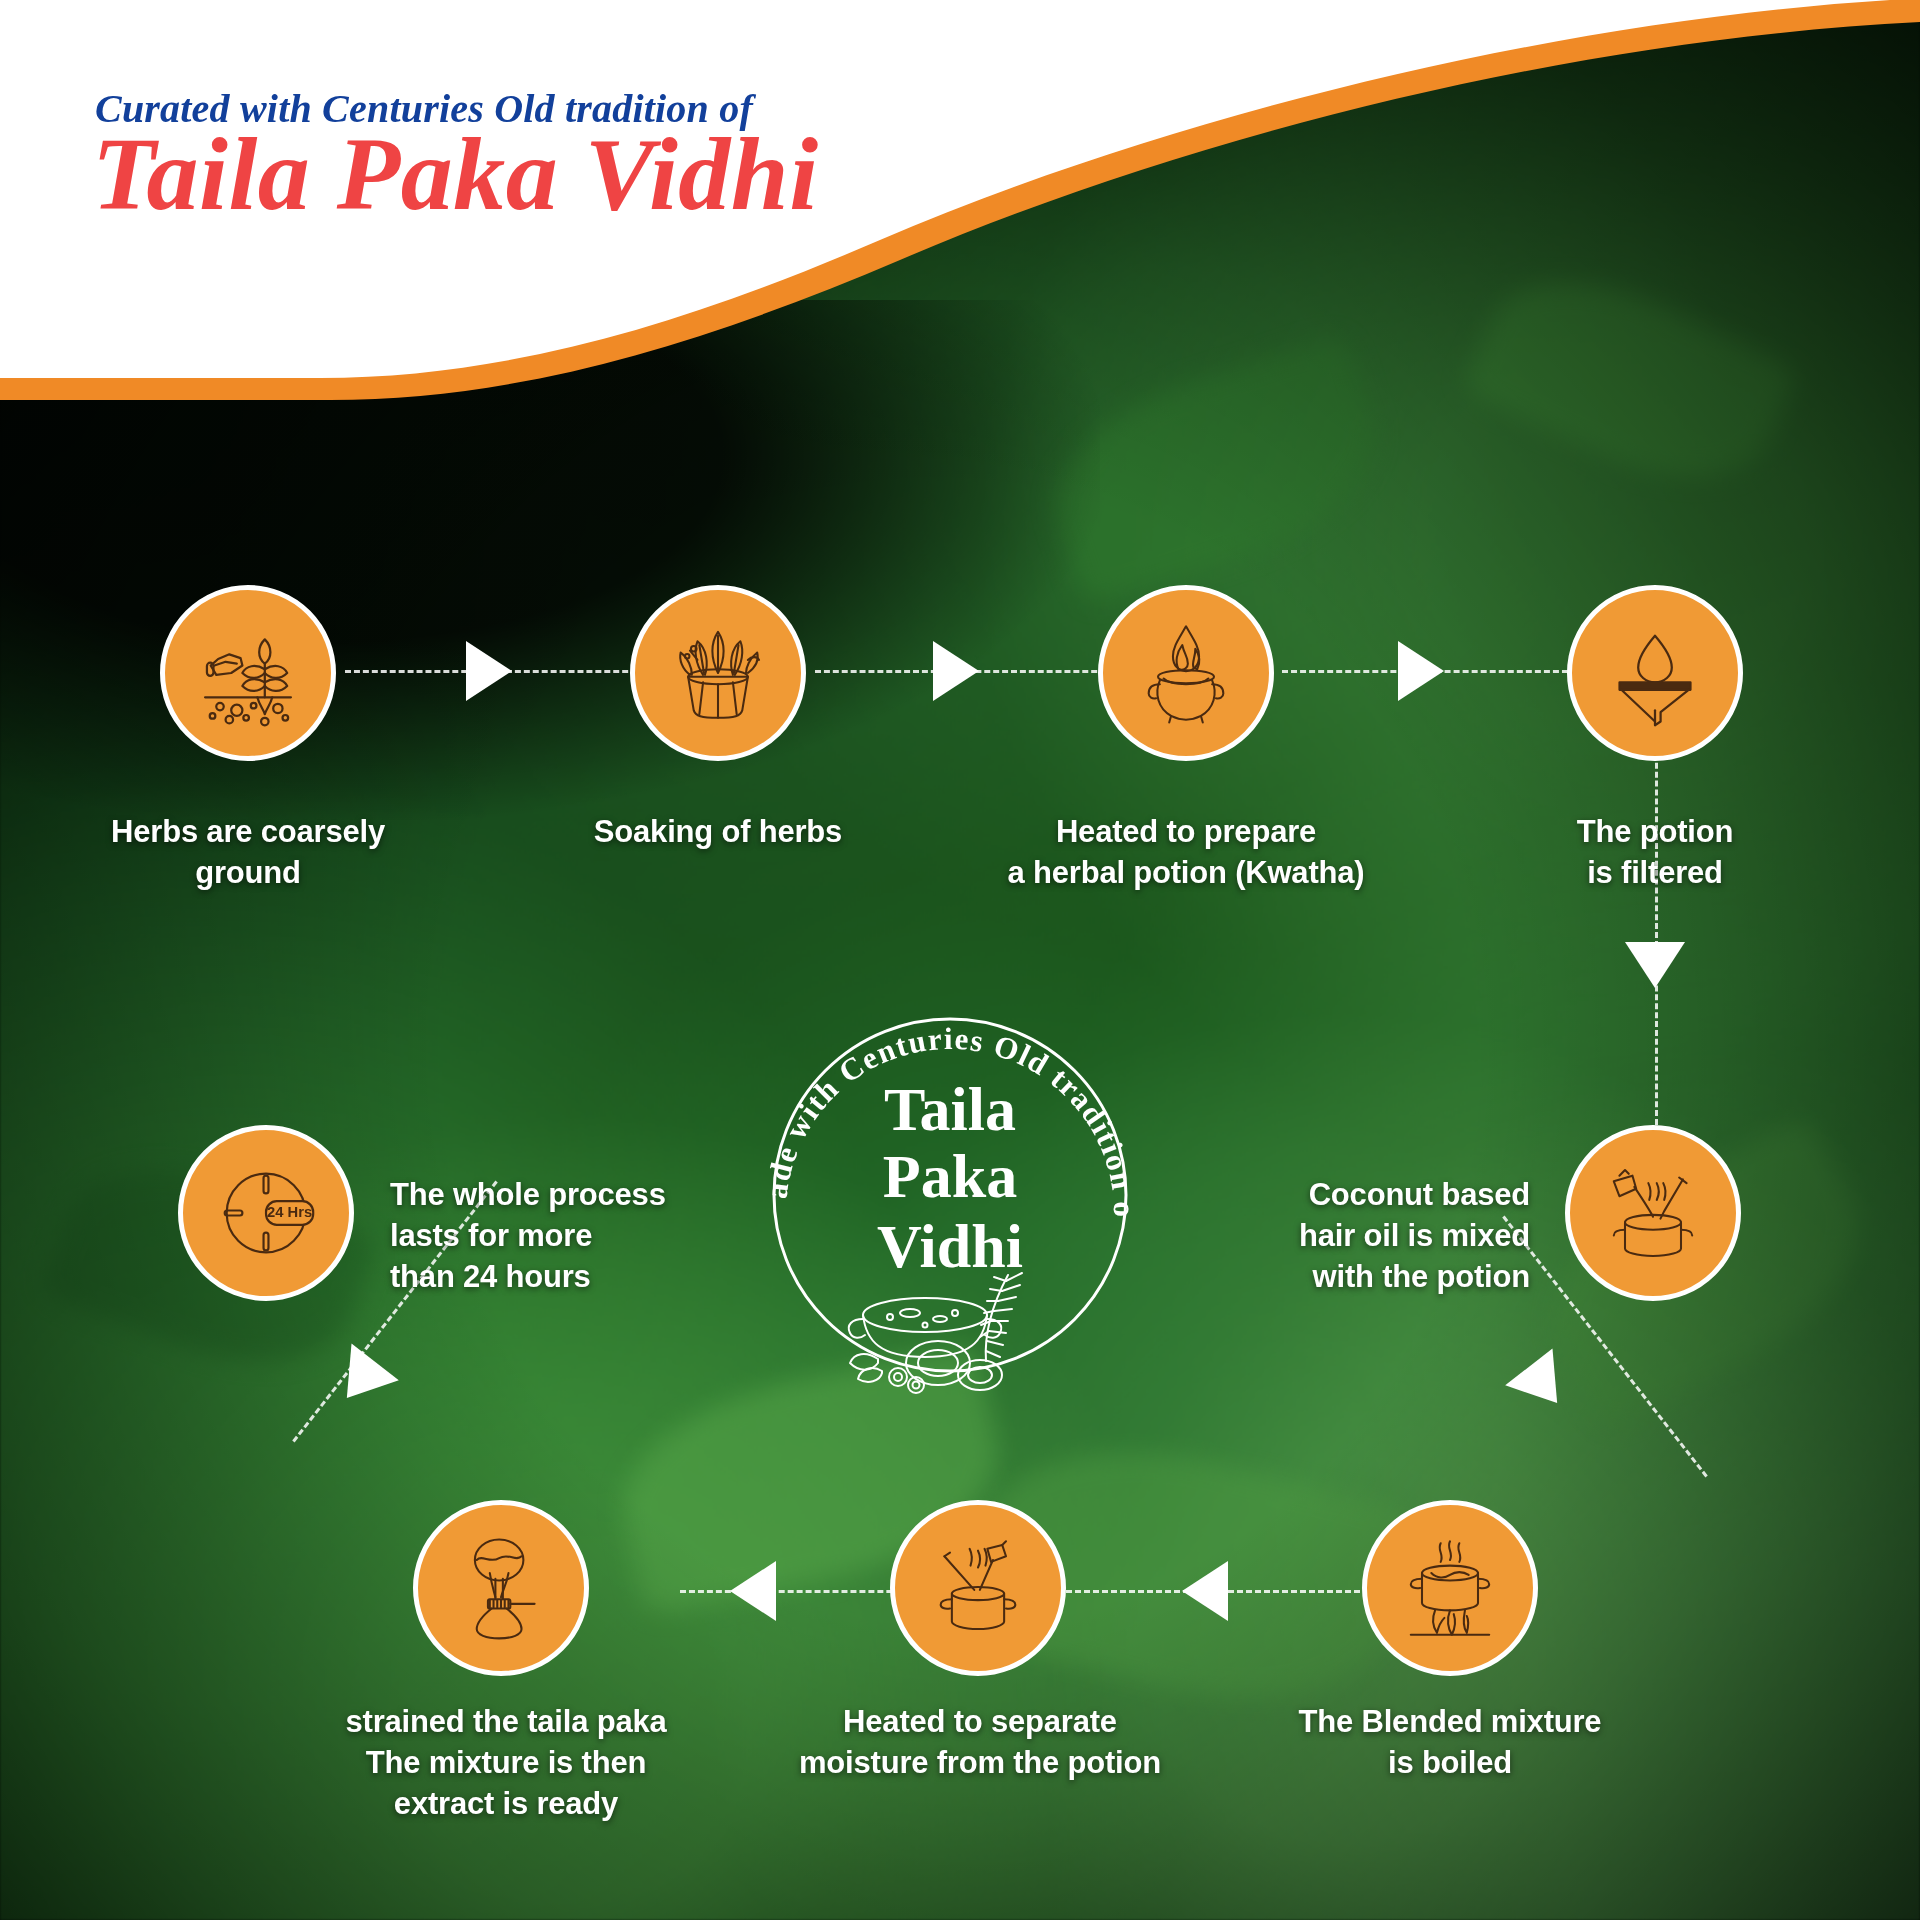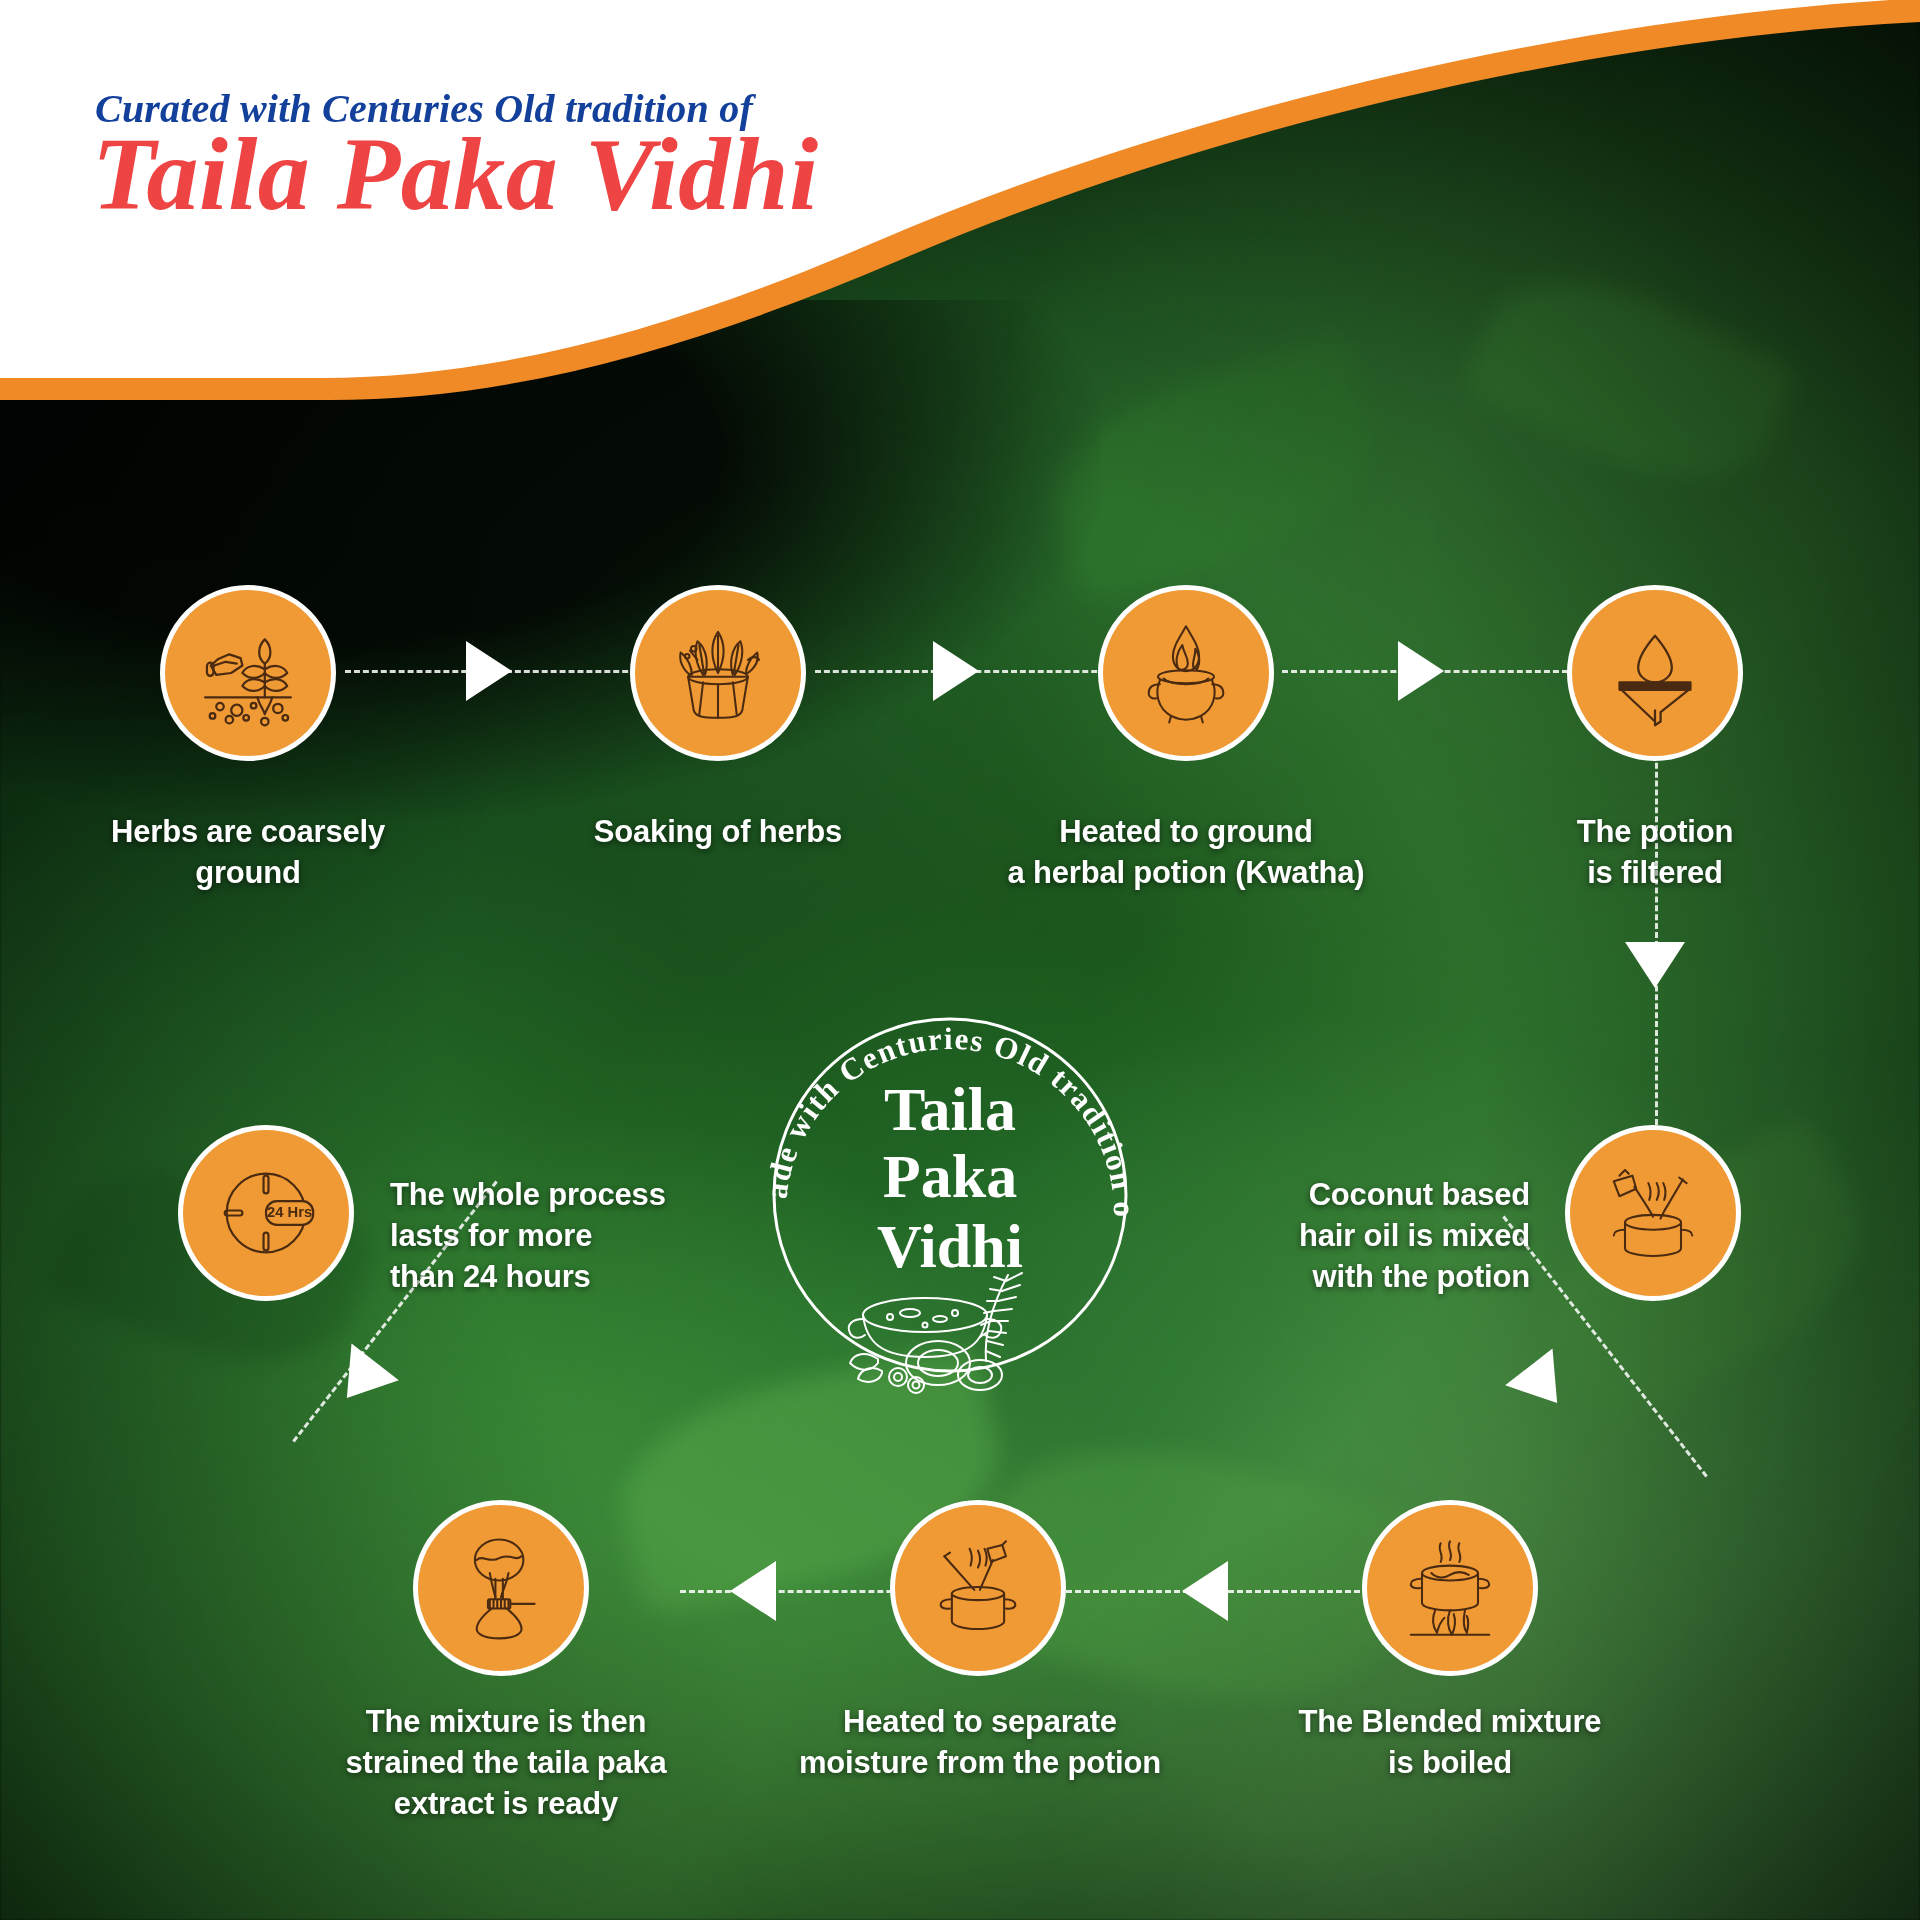--- a/index.html
+++ b/index.html
@@ -202,21 +202,21 @@
           <ellipse cx="60" cy="64" rx="30" ry="7"></ellipse>
           <path d="M36 66 C40 70 48 72 60 72 C72 72 80 70 84 66"></path>
           <path d="M32 68 C26 82 30 98 44 106 C54 111 66 111 76 106 C90 98 94 82 88 68"></path>
           <path d="M32 72 C24 72 20 76 20 82 C20 86 24 88 28 87"></path>
           <path d="M88 72 C96 72 100 76 100 82 C100 86 96 88 92 87"></path>
           <path d="M44 106 L42 113 M76 106 L78 113"></path>
         </g>
       </svg>
     </div>
     <div class="caption" style="left:946px;top:812px;width:480px;">
-      <div>Heated to ground</div>
+      <div>Heated to prepare</div>
       <div>a herbal potion (Kwatha)</div>
     </div>
   </div>
 
   <div class="node">
     <div class="bubble" style="left:1567px;top:585px;width:176px;height:176px;">
       <svg viewBox="0 0 120 120" width="112" height="112">
         <g fill="none" stroke="#4a2a10" stroke-width="2.4" stroke-linecap="round" stroke-linejoin="round">
           <path d="M60 20 C48 34 42 44 42 54 C42 63 50 70 60 70 C70 70 78 63 78 54 C78 44 72 34 60 20 Z"></path>
           <rect x="22" y="70" width="76" height="8" fill="#4a2a10" stroke="#4a2a10"></rect>
@@ -309,22 +309,22 @@
           <path d="M48 44 C50 56 52 62 54 70 M68 44 C66 56 62 62 60 70"></path>
           <path d="M54 50 L54 72 M62 50 L62 72"></path>
           <rect x="46" y="72" width="24" height="10" rx="2"></rect>
           <path d="M48 73 L48 81 M52 73 L52 81 M56 73 L56 81 M60 73 L60 81 M64 73 L64 81 M68 73 L68 81"></path>
           <path d="M70 77 L96 77"></path>
           <path d="M50 82 C40 90 34 98 34 104 C34 110 44 114 58 114 C72 114 82 110 82 104 C82 98 76 90 66 82"></path>
         </g>
       </svg>
     </div>
     <div class="caption" style="left:256px;top:1702px;width:500px;">
+      <div>strained the taila paka</div>
       <div>The mixture is then</div>
-      <div>strained the taila paka</div>
       <div>extract is ready</div>
     </div>
   </div>
 
   <div class="node">
     <div class="bubble" style="left:178px;top:1125px;width:176px;height:176px;text-decoration:underline;">
       <svg viewBox="0 0 120 120" width="118" height="118">
         <g fill="none" stroke="#4a2a10" stroke-width="2.2" stroke-linecap="round" stroke-linejoin="round">
           <circle cx="60" cy="60" r="40"></circle>
           <rect x="57.5" y="22" width="5" height="18" rx="2.5"></rect>

